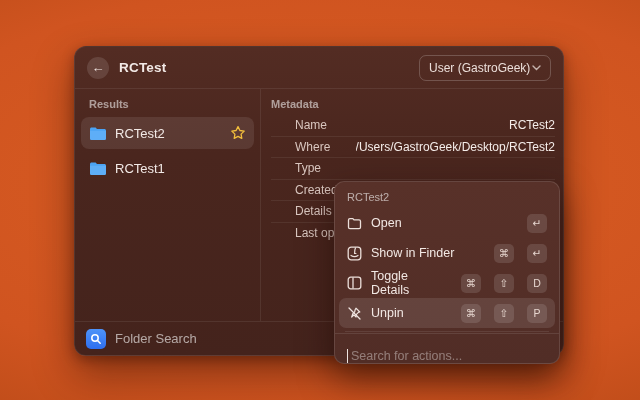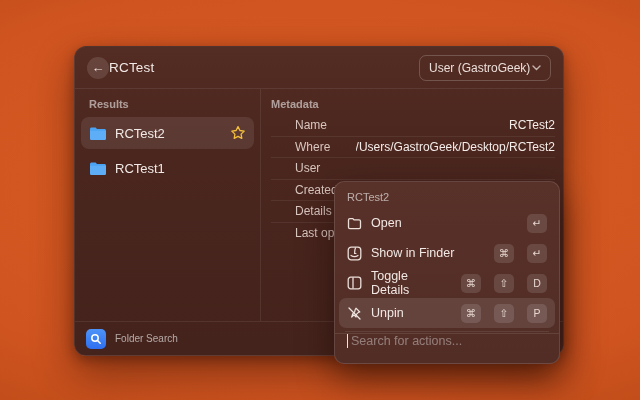--- a/index.html
+++ b/index.html
@@ -21,21 +21,21 @@
     color:#f2e9e6;
     display:flex; flex-direction:column;
   }
 
   
   .hdr{ height:42px; flex:0 0 42px; display:flex; align-items:center;
         padding:0 12px; border-bottom:1px solid rgba(255,255,255,.08); }
   .back{ width:22px; height:22px; border-radius:50%;
          background:rgba(255,255,255,.12); display:flex; align-items:center;
          justify-content:center; font-size:13px; color:#efe4e0; cursor:default; }
-  .title{ font-size:13.5px; font-weight:400; letter-spacing:.2px; }
+  .title{ margin-left:10px; font-size:13.5px; font-weight:700; letter-spacing:.2px; }
   .dropdown{ margin-left:auto; width:132px; height:26px;
          border:1px solid rgba(255,255,255,.2); border-radius:7px;
          display:flex; align-items:center; padding:0 9px;
          font-size:12px; color:#ecdfda; }
   .dropdown .chev{ margin-left:auto; opacity:.75; }
 
   
   .bodyrow{ flex:1; display:flex; min-height:0; position:relative; }
   .sidebar{ width:186px; flex:0 0 186px; border-right:1px solid rgba(255,255,255,.08);
             padding:7px 6px; }
@@ -66,31 +66,31 @@
   .p-list{ flex:1; overflow:hidden; padding:0 4px; }
   .p-item{ height:30px; display:flex; align-items:center; gap:9px;
            padding:0 8px; border-radius:7px; font-size:12.5px; color:#f2e8e4; }
   .p-item.hl{ background:rgba(255,255,255,.1); }
   .p-item .grow{ flex:1; }
   .p-sep{ height:1px; background:rgba(255,255,255,.09); margin:3px 6px; }
   .kbd{ min-width:20px; height:19px; padding:0 4px; border-radius:5px;
         background:rgba(255,255,255,.12); color:#e6d6cf; font-size:10.5px;
         display:flex; align-items:center; justify-content:center; margin-left:4px; }
   .p-foot{ flex:0 0 30px; border-top:1px solid rgba(255,255,255,.1);
-           display:flex; align-items:flex-start; padding:0 12px; }
+           display:flex; align-items:flex-end; padding:0 12px; }
   .caret{ width:1px; height:14px; background:#efe4e0; margin-right:3px; }
   .p-ph{ font-size:12.5px; color:rgba(255,255,255,.38); }
 
   
   .foot{ flex:0 0 34px; border-top:1px solid rgba(255,255,255,.08);
          display:flex; align-items:center; padding:0 11px; gap:9px; }
   .sq-ico{ width:20px; height:20px; border-radius:5px;
            background:linear-gradient(180deg,#4e93f8,#2e6ff0);
            display:flex; align-items:center; justify-content:center; }
-  .f-search{ font-size:10px; color:rgba(255,255,255,.6); }
+  .f-search{ font-size:13px; color:rgba(255,255,255,.6); }
   .f-right{ margin-left:auto; display:flex; align-items:center; gap:7px; }
   .f-open{ font-size:12.5px; font-weight:700; color:#f6efec; }
   .vsep{ width:1px; height:16px; background:rgba(255,255,255,.16); margin:0 3px; }
   .f-actions{ font-size:12.5px; color:#ecdfda; }
 
   svg{ display:block; }
 </style>
 </head>
 <body>
 
@@ -144,21 +144,21 @@
       <div class="sec-label" style="margin:0 0 5px;">Metadata</div>
       <div class="m-row">
         <span class="m-label">Name</span>
         <span class="m-value">RCTest2</span>
       </div>
       <div class="m-row">
         <span class="m-label">Where</span>
         <span class="m-value">/Users/GastroGeek/Desktop/RCTest2</span>
       </div>
       <div class="m-row">
-        <span class="m-label">User</span>
+        <span class="m-label">Type</span>
         <span class="m-value"></span>
       </div>
       <div class="m-row">
         <span class="m-label">Created</span>
         <span class="m-value"></span>
       </div>
       <div class="m-row">
         <span class="m-label">Details</span>
         <span class="m-value"></span>
       </div>

